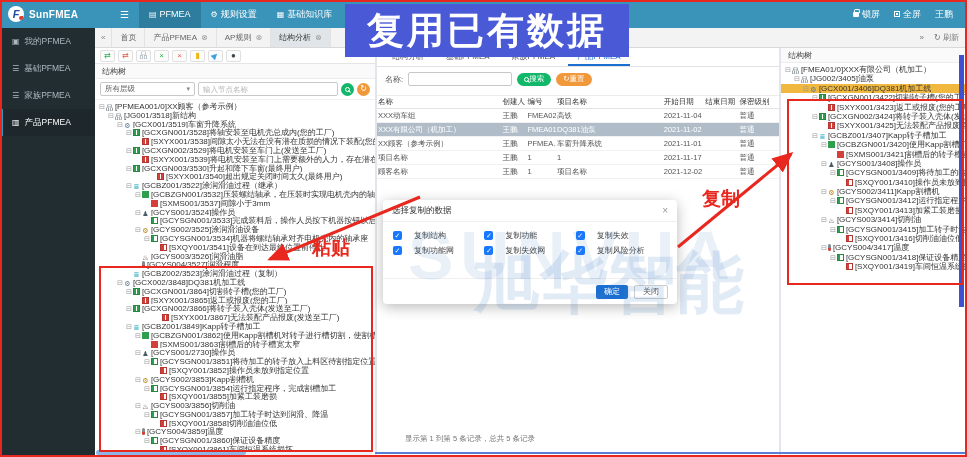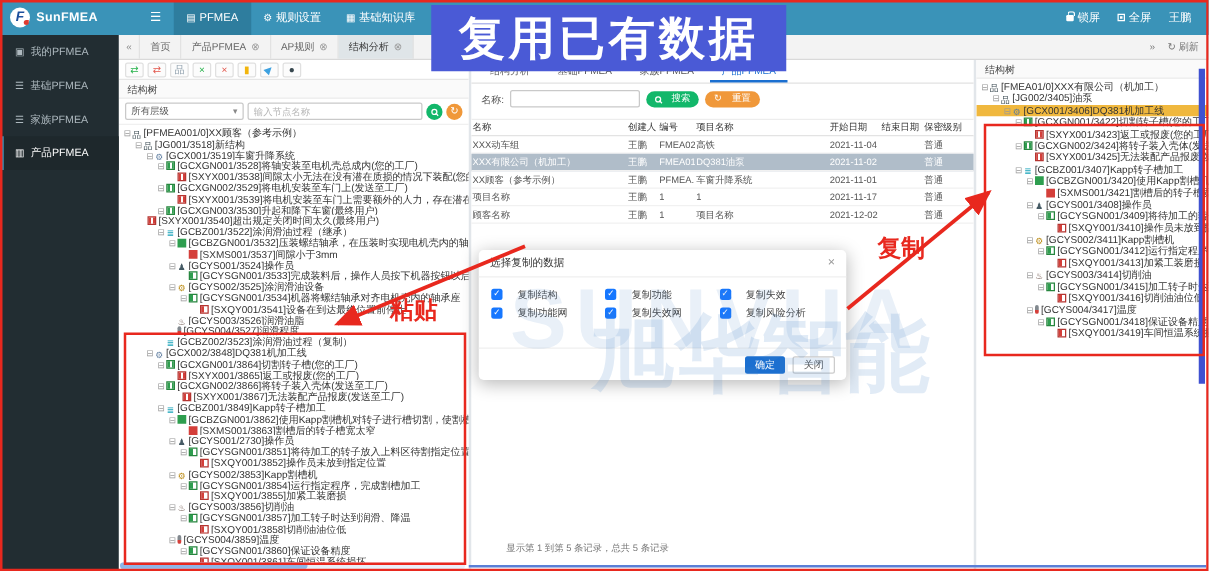--- a/index.html
+++ b/index.html
@@ -78,21 +78,21 @@
   .hscroll{position:absolute;left:1px;bottom:2px;width:276px;height:5px;background:#e8f0fa;border-radius:3px;}
   .hscroll::before{content:'';position:absolute;left:0;top:0;width:150px;height:5px;background:#8db6e8;border-radius:3px;}
 
   
   .mtabs{height:19px;display:flex;align-items:stretch;border-bottom:1px solid #e2e2e2;padding-left:6px;gap:4px;}
   .mtab{display:flex;align-items:center;padding:0 9px;font-size:8px;color:#555;cursor:pointer;border-bottom:2px solid transparent;}
   .mtab.active{color:#1b6fd0;border-bottom-color:#1b6fd0;}
   .msearch{height:24px;display:flex;align-items:center;gap:5px;padding:0 8px;}
   .msearch label{font-size:8px;color:#555;}
   .msearch .inp{flex:none;width:104px;}
-  .pill{height:13px;border-radius:7px;display:inline-flex;align-items:center;gap:8px;padding:0 7px;font-size:7.5px;color:#fff;cursor:pointer;line-height:1;}
+  .pill{height:13px;border-radius:7px;display:inline-flex;align-items:center;gap:0;padding:0 7px;font-size:7.5px;color:#fff;cursor:pointer;line-height:1;}
   .pill.green{background:#12b76a;}
   .pill.orange{background:#f0983a;}
   .tbl{margin-top:4px;}
   .tr{display:flex;height:14px;align-items:center;border-bottom:1px solid #f1f1f1;font-size:7.5px;color:#555;cursor:pointer;}
   .tr.head{color:#333;border-top:1px solid #ededed;border-bottom:1px solid #e3e3e3;background:#fff;cursor:default;}
   .tr.selected{background:#b0bdc9;color:#fff;}
   .td{padding-left:1px;white-space:nowrap;overflow:hidden;}
   .c0{width:96px;}.c1{width:27px;margin-left:36px;}.c2{width:32px;}.c3{width:116px;}.c4{width:45px;}.c5{width:37px;}.c6{width:44px;}
   .tfoot{margin-top:auto;margin-bottom:13px;padding-left:8px;font-size:7.5px;color:#777;margin-left:20px;}
   .mainline{position:absolute;left:375px;top:452px;width:590px;height:2px;background:#5b7fd6;z-index:30;}
@@ -254,37 +254,37 @@
       </div>
       <div class="tree" id="ltree">
           <div class="trow" style="padding-left: 4px;"><span class="exp">⊟</span><span class="tic tic-site" style="color: rgb(55, 71, 79);">品</span><span class="tt">[PFMEA001/0]XX顾客（参考示例）</span></div>
           <div class="trow" style="padding-left: 13px;"><span class="exp">⊟</span><span class="tic tic-site" style="color: rgb(55, 71, 79);">品</span><span class="tt">[JG001/3518]新结构</span></div>
           <div class="trow" style="padding-left: 22px;"><span class="exp">⊟</span><span class="tic tic-flow" style="color: rgb(91, 122, 157);">⚙</span><span class="tt">[GCX001/3519]车窗升降系统</span></div>
           <div class="trow" style="padding-left: 31px;"><span class="exp">⊟</span><span class="tic tic-flagG"></span><span class="tt">[GCXGN001/3528]将轴安装至电机壳总成内(您的工厂)</span></div>
           <div class="trow" style="padding-left: 40px;"><span class="exp" style="visibility: hidden;">⊟</span><span class="tic tic-flagR"></span><span class="tt">[SXYX001/3538]间隙太小无法在没有潜在质损的情况下装配(您的工厂)</span></div>
           <div class="trow" style="padding-left: 31px;"><span class="exp">⊟</span><span class="tic tic-flagG"></span><span class="tt">[GCXGN002/3529]将电机安装至车门上(发送至工厂)</span></div>
           <div class="trow" style="padding-left: 40px;"><span class="exp" style="visibility: hidden;">⊟</span><span class="tic tic-flagR"></span><span class="tt">[SXYX001/3539]将电机安装至车门上需要额外的人力，存在潜在质损(发送</span></div>
           <div class="trow" style="padding-left: 31px;"><span class="exp">⊟</span><span class="tic tic-flagG"></span><span class="tt">[GCXGN003/3530]升起和降下车窗(最终用户)</span></div>
-          <div class="trow" style="padding-left: 16px;"><span class="exp" style="visibility: hidden;">⊟</span><span class="tic tic-flagR"></span><span class="tt">[SXYX001/3540]超出规定关闭时间太久(最终用户)</span></div>
+          <div class="trow" style="padding-left: 55px;"><span class="exp" style="visibility: hidden;">⊟</span><span class="tic tic-flagR"></span><span class="tt">[SXYX001/3540]超出规定关闭时间太久(最终用户)</span></div>
           <div class="trow" style="padding-left: 31px;"><span class="exp">⊟</span><span class="tic tic-list" style="color: rgb(22, 162, 184);">≣</span><span class="tt">[GCBZ001/3522]涂润滑油过程（继承）</span></div>
           <div class="trow" style="padding-left: 40px;"><span class="exp">⊟</span><span class="tic tic-solidG"></span><span class="tt">[GCBZGN001/3532]压装螺结轴承，在压装时实现电机壳内的轴向定位接触</span></div>
           <div class="trow" style="padding-left: 49px;"><span class="exp" style="visibility: hidden;">⊟</span><span class="tic tic-solidR"></span><span class="tt">[SXMS001/3537]间隙小于3mm</span></div>
           <div class="trow" style="padding-left: 40px;"><span class="exp">⊟</span><span class="tic tic-person" style="color: rgb(69, 90, 100);">♟</span><span class="tt">[GCYS001/3524]操作员</span></div>
           <div class="trow" style="padding-left: 49px;"><span class="exp" style="visibility: hidden;">⊟</span><span class="tic tic-halfG"></span><span class="tt">[GCYSGN001/3533]完成装料后，操作人员按下机器按钮以启动压装过程</span></div>
           <div class="trow" style="padding-left: 40px;"><span class="exp">⊟</span><span class="tic tic-machine" style="color: rgb(184, 134, 11);">⚙</span><span class="tt">[GCYS002/3525]涂润滑油设备</span></div>
           <div class="trow" style="padding-left: 49px;"><span class="exp">⊟</span><span class="tic tic-halfG"></span><span class="tt">[GCYSGN001/3534]机器将螺结轴承对齐电机壳内的轴承座</span></div>
           <div class="trow" style="padding-left: 58px;"><span class="exp" style="visibility: hidden;">⊟</span><span class="tic tic-halfR"></span><span class="tt">[SXQY001/3541]设备在到达最终位置前停止</span></div>
           <div class="trow" style="padding-left: 40px;"><span class="exp" style="visibility: hidden;">⊟</span><span class="tic tic-oil" style="color: rgb(93, 64, 55);">♨</span><span class="tt">[GCYS003/3526]润滑油脂</span></div>
           <div class="trow" style="padding-left: 40px;"><span class="exp" style="visibility: hidden;">⊟</span><span class="tic tic-thermo"></span><span class="tt">[GCYS004/3527]润滑程度</span></div>
           <div class="trow" style="padding-left: 31px;"><span class="exp" style="visibility: hidden;">⊟</span><span class="tic tic-list" style="color: rgb(22, 162, 184);">≣</span><span class="tt">[GCBZ002/3523]涂润滑油过程（复制）</span></div>
           <div class="trow" style="padding-left: 22px;"><span class="exp">⊟</span><span class="tic tic-flow" style="color: rgb(91, 122, 157);">⚙</span><span class="tt">[GCX002/3848]DQ381机加工线</span></div>
           <div class="trow" style="padding-left: 31px;"><span class="exp">⊟</span><span class="tic tic-flagG"></span><span class="tt">[GCXGN001/3864]切割转子槽(您的工厂)</span></div>
           <div class="trow" style="padding-left: 40px;"><span class="exp" style="visibility: hidden;">⊟</span><span class="tic tic-flagR"></span><span class="tt">[SXYX001/3865]返工或报废(您的工厂)</span></div>
           <div class="trow" style="padding-left: 31px;"><span class="exp">⊟</span><span class="tic tic-flagG"></span><span class="tt">[GCXGN002/3866]将转子装入壳体(发送至工厂)</span></div>
-          <div class="trow" style="padding-left: 44px;"><span class="exp" style="visibility: hidden;">⊟</span><span class="tic tic-flagR"></span><span class="tt">[SXYX001/3867]无法装配产品报废(发送至工厂)</span></div>
+          <div class="trow" style="padding-left: 60px;"><span class="exp" style="visibility: hidden;">⊟</span><span class="tic tic-flagR"></span><span class="tt">[SXYX001/3867]无法装配产品报废(发送至工厂)</span></div>
           <div class="trow" style="padding-left: 31px;"><span class="exp">⊟</span><span class="tic tic-list" style="color: rgb(22, 162, 184);">≣</span><span class="tt">[GCBZ001/3849]Kapp转子槽加工</span></div>
           <div class="trow" style="padding-left: 40px;"><span class="exp">⊟</span><span class="tic tic-solidG"></span><span class="tt">[GCBZGN001/3862]使用Kapp割槽机对转子进行槽切割，使割槽后的转子</span></div>
           <div class="trow" style="padding-left: 49px;"><span class="exp" style="visibility: hidden;">⊟</span><span class="tic tic-solidR"></span><span class="tt">[SXMS001/3863]割槽后的转子槽宽太窄</span></div>
           <div class="trow" style="padding-left: 40px;"><span class="exp">⊟</span><span class="tic tic-person" style="color: rgb(69, 90, 100);">♟</span><span class="tt">[GCYS001/2730]操作员</span></div>
           <div class="trow" style="padding-left: 49px;"><span class="exp">⊟</span><span class="tic tic-halfG"></span><span class="tt">[GCYSGN001/3851]将待加工的转子放入上料区待割指定位置</span></div>
           <div class="trow" style="padding-left: 58px;"><span class="exp" style="visibility: hidden;">⊟</span><span class="tic tic-halfR"></span><span class="tt">[SXQY001/3852]操作员未放到指定位置</span></div>
           <div class="trow" style="padding-left: 40px;"><span class="exp">⊟</span><span class="tic tic-machine" style="color: rgb(184, 134, 11);">⚙</span><span class="tt">[GCYS002/3853]Kapp割槽机</span></div>
           <div class="trow" style="padding-left: 49px;"><span class="exp">⊟</span><span class="tic tic-halfG"></span><span class="tt">[GCYSGN001/3854]运行指定程序，完成割槽加工</span></div>
           <div class="trow" style="padding-left: 58px;"><span class="exp" style="visibility: hidden;">⊟</span><span class="tic tic-halfR"></span><span class="tt">[SXQY001/3855]加紧工装磨损</span></div>
           <div class="trow" style="padding-left: 40px;"><span class="exp">⊟</span><span class="tic tic-oil" style="color: rgb(93, 64, 55);">♨</span><span class="tt">[GCYS003/3856]切削油</span></div>

